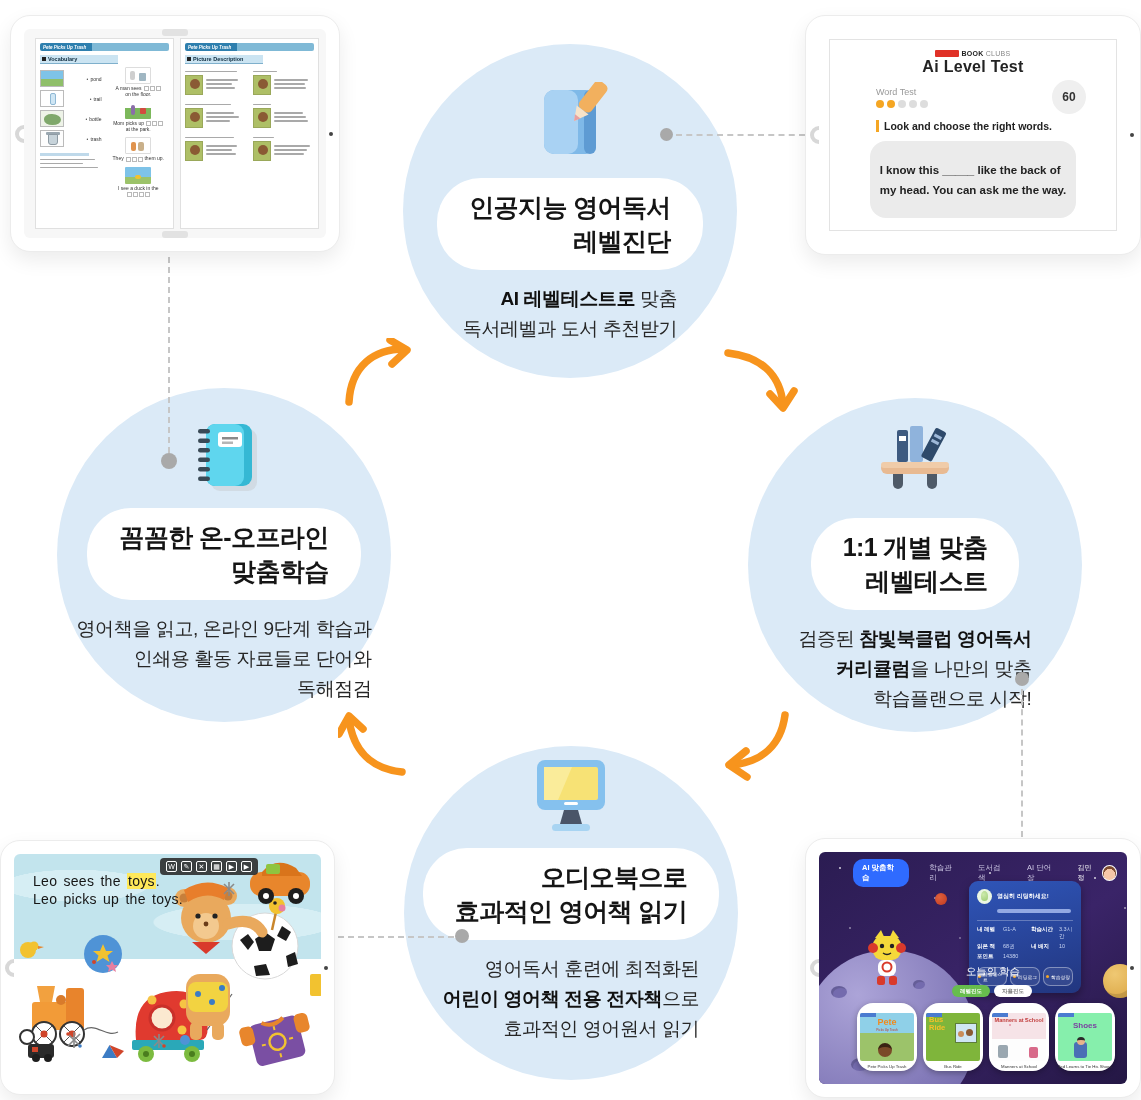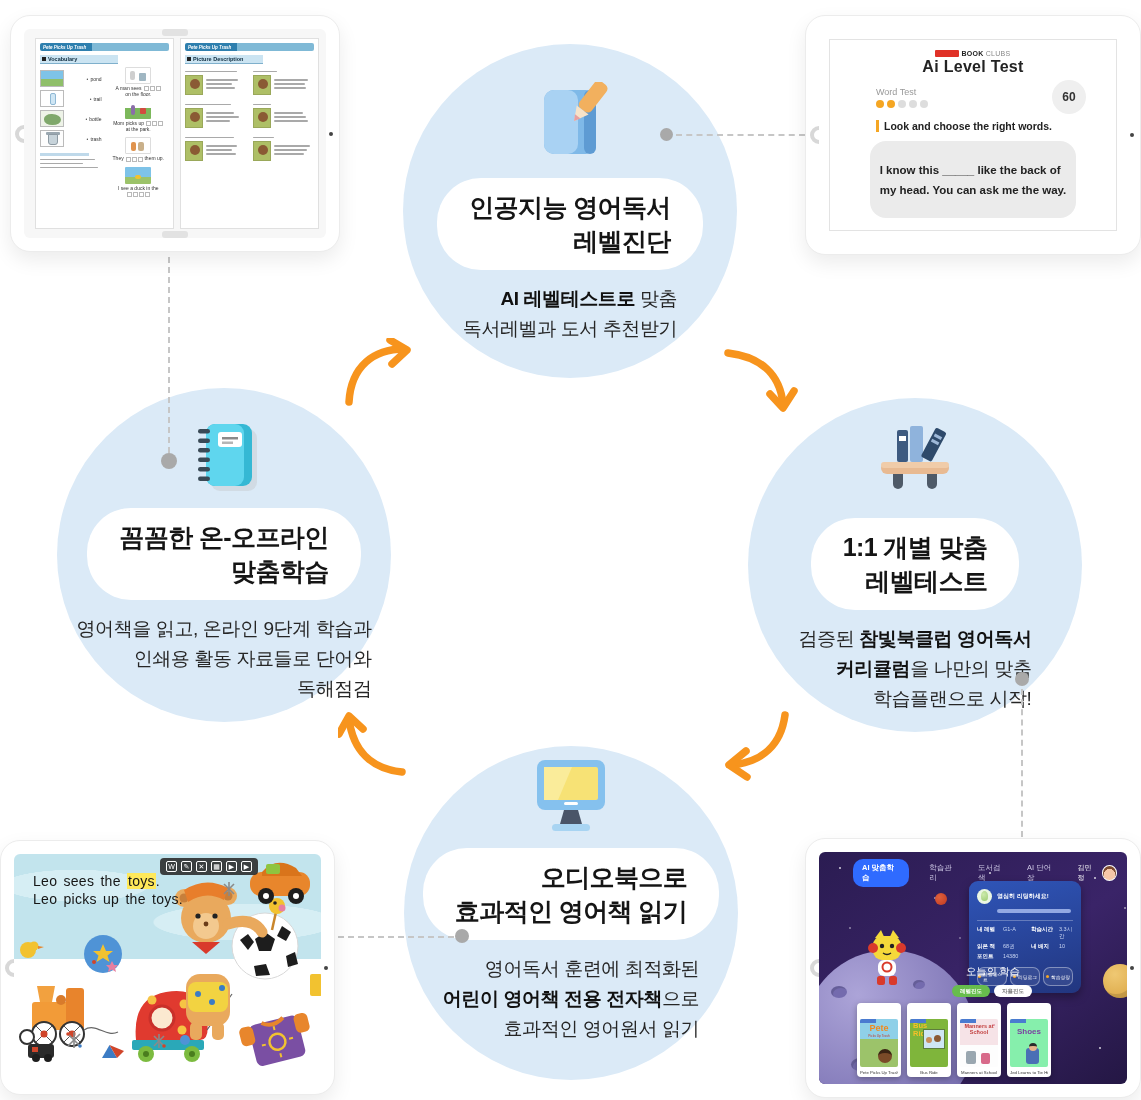--- a/index.html
+++ b/index.html
@@ -165,21 +165,21 @@
   .db-btns{display:flex;gap:3px;margin-top:7px}
   .db-btn{flex:1;display:flex;align-items:center;justify-content:center;gap:2px;border:1px solid rgba(255,255,255,.38);
           background:rgba(255,255,255,.08);border-radius:7px;padding:2.5px 0}
   .db-btn i{width:3px;height:3px;border-radius:50%;background:#F5A623}
   .db-btn span{font-size:4.8px;color:#fff}
   .db-sec{position:absolute;left:147px;top:113px;font-size:10.5px;font-weight:400;color:#fff;letter-spacing:-0.3px}
   .db-tabs{position:absolute;left:133px;top:133px;display:flex;gap:4px}
   .db-tab-g{background:#67BD4D;color:#fff;font-size:5.5px;font-weight:700;border-radius:8px;padding:2.5px 8px}
   .db-tab-w{background:#fff;color:#777;font-size:5.5px;font-weight:700;border-radius:8px;padding:2.5px 8px}
   .db-books{position:absolute;left:38px;top:151px;display:flex;gap:6px}
-  .db-book{width:44px;background:#fff;border-radius:4px;padding:16px 3px 2px;box-shadow:0 2px 6px rgba(0,0,0,.3)}
+  .db-book{width:60px;background:#fff;border-radius:16px;padding:10px 3px 2px;box-shadow:0 2px 6px rgba(0,0,0,.3)}
   .db-cover{height:48px;border-radius:2px;overflow:hidden;position:relative}
   .db-ribbon{position:absolute;left:0;top:0;width:16px;height:4px;background:#4A7BD0}
   .cov1{background:linear-gradient(#8FD0E8 0 42%,#9CC36A 42%)}
   .cov1 .t{position:absolute;left:0;right:0;top:4px;text-align:center;font-size:9px;font-weight:800;color:#F08A1D}
   .cov1 .s{position:absolute;left:0;right:0;top:15px;text-align:center;font-size:3.2px;color:#C0392B}
   .cov1 .boy{position:absolute;left:18px;bottom:4px;width:14px;height:14px;border-radius:50%;background:#7A4A28;border-top:4px solid #3a2313}
   .cov2{background:#7FB53B}
   .cov2 .t{position:absolute;left:3px;top:3px;font-size:7.5px;font-weight:800;color:#F5C028;line-height:8px;width:20px}
   .cov2 .win{position:absolute;right:3px;top:10px;width:22px;height:20px;background:#CFE6F4;border:1px solid #5d7d3c}
   .cov2 .k1{position:absolute;right:7px;top:16px;width:7px;height:7px;border-radius:50%;background:#8a5a34}

